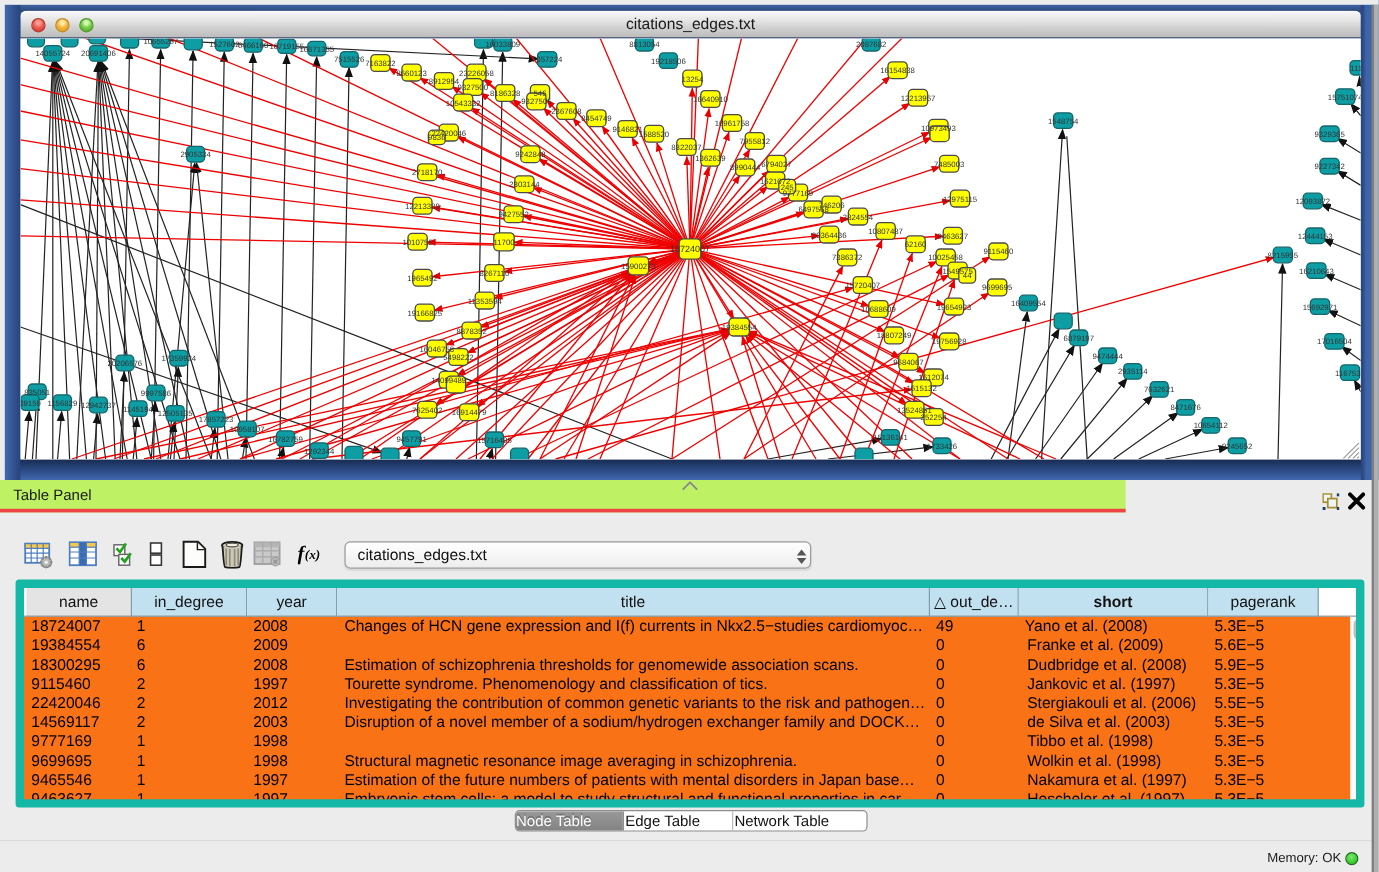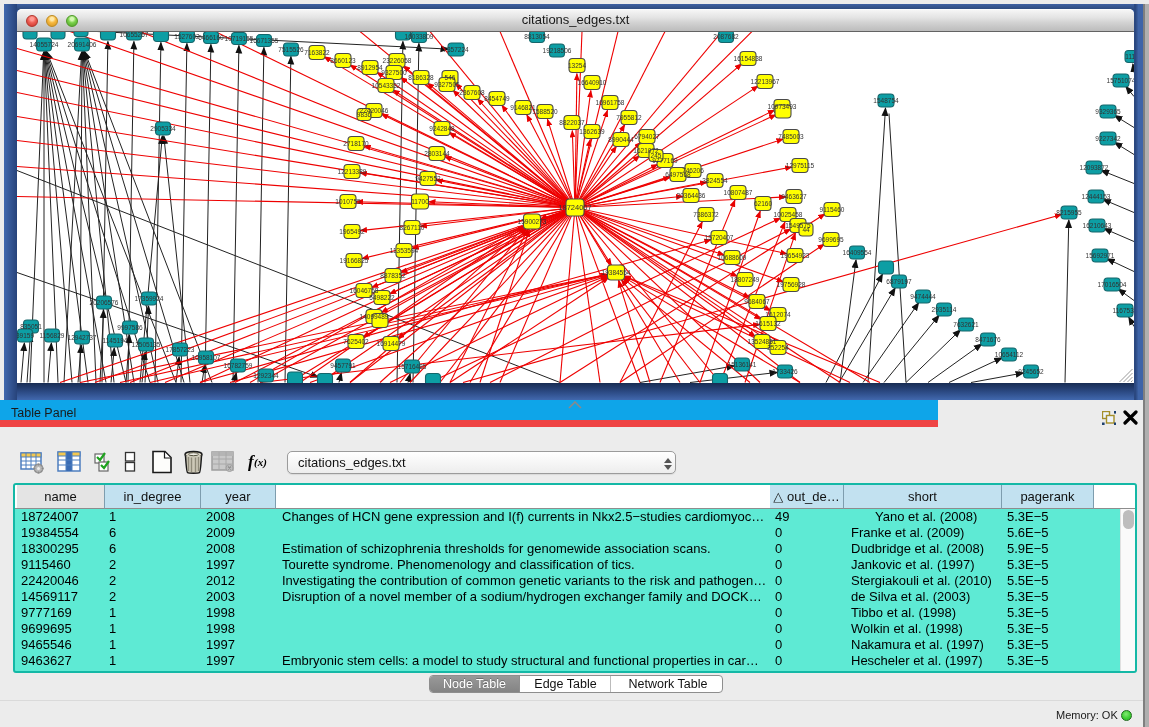--- a/index.html
+++ b/index.html
@@ -24,46 +24,46 @@
 #title{left:0;top:3px;width:1117px;height:18px;text-align:center;font-size:13px;
  font-weight:normal;color:#191919;letter-spacing:0}
 .tl{width:12px;height:12px;border-radius:50%;top:5.5px}
 #tl1{left:9px;background:radial-gradient(circle at 50% 30%,#ff9a93 0 18%,#ee5f55 45%,#ce3a30 90%);border:0.5px solid #b2352c}
 #tl2{left:29px;background:radial-gradient(circle at 50% 30%,#ffe9a8 0 18%,#f6b73c 45%,#d99b27 90%);border:0.5px solid #bd8a20}
 #tl3{left:49px;background:radial-gradient(circle at 50% 30%,#d4f8b2 0 18%,#79d14a 45%,#58a92e 90%);border:0.5px solid #4f9828}
 #graph{left:17px;top:32px;width:1117px;height:351px;background:#fff;overflow:hidden}
 
 
 #panel{left:0;top:400px;width:1149px;height:327px;background:#ececec}
-#phead{left:0;top:0;width:938px;height:27px;background:#0ea5e9;border-bottom:7px solid #ef4444}
+#phead{left:0;top:0;width:938px;height:27px;background:#bef264;border-bottom:3px solid #ef4444}
 #phead .t{left:11px;top:6px;font-size:12.5px;color:#1a1a1a}
 #pfloat{left:1102px;top:11px;width:14px;height:14px}
 #pclose{left:1123px;top:10px;width:15px;height:15px}
 #rightedge{left:1143px;top:0;width:6px;height:327px;background:linear-gradient(to right,#7f7f7f 0 38%,#afafaf 38%)}
 
 
 .ic{top:50px}
 #dropdown{left:287px;top:51px;width:389px;height:23px;border:1px solid #9b9b9b;border-radius:5px;
  background:linear-gradient(to bottom,#ffffff,#ededed);box-shadow:0 1px 1px rgba(0,0,0,.08)}
 #dropdown .dt{left:10px;top:3px;font-size:13px;color:#111}
 .udar{left:376px;width:0;height:0;border-left:4px solid transparent;border-right:4px solid transparent}
 .up{top:6px;border-bottom:5px solid #555}
 .dn{top:13px;border-top:5px solid #555}
 
 
-#tblbox{left:13px;top:83px;width:1124px;height:190px;background:#5eead4;border:2px solid #14b8a6;border-radius:3px;overflow:hidden}
+#tblbox{left:13px;top:83px;width:1124px;height:190px;background:#f97316;border:7px solid #14b8a6;border-radius:3px;overflow:hidden}
 .hc{top:0;height:24px;border-right:1px solid #7e9dae;background:#c2e1f0;text-align:center;
  font-size:13px;color:#111;line-height:24px;border-bottom:1px solid #8d8d8d}
 .rowtxt{font-size:13px;color:#000;white-space:pre}
 #scrtrack{left:1105px;top:24px;width:17px;height:165px;background:#fafafa;border-left:1px solid #e0e0e0}
 #scrthumb{left:1108px;top:25px;width:11px;height:19px;border-radius:6px;background:#bdbdbd}
 
 
 #tabs{left:429px;top:275px;width:294px;height:18px;border:1px solid #8e8e8e;border-radius:4px;background:#fff;overflow:hidden}
-.tab{top:0;height:18px;font-size:12.5px;text-align:center;color:#111;line-height:17px}
+.tab{top:0;height:18px;font-size:12.5px;color:#111;line-height:17px}
 #tab1{left:0;width:90px;background:linear-gradient(to bottom,#999999,#818181);color:#fff;
  text-shadow:0 -1px 0 rgba(0,0,0,.25);border-right:1px solid #8e8e8e}
 #tab2{left:91px;width:90px;border-right:1px solid #bbb}
 #tab3{left:182px;width:112px}
 #foot{left:0;top:300px;width:1143px;height:1px;background:#dadada}
 #mem{left:1056px;top:309px;font-size:11px;color:#1a1a1a}
 #memdot{left:1121px;top:310px;width:11px;height:11px;border-radius:50%;
  background:radial-gradient(circle at 45% 35%,#84e874,#3ecf33 55%,#2db32a);border:1.2px solid #20691c}
 </style>
 </head>
@@ -651,29 +651,30 @@
       <div class="dt abs">citations_edges.txt</div>
       <div class="abs udar up"></div>
         <div class="abs udar dn"></div>
     </div>
 
     <div id="tblbox" class="abs">
       <div class="abs" style="left:0;top:0;width:1122px;height:24px;background:#fff;border-bottom:1px solid #8d8d8d"></div>
         <div class="abs hc" style="left:2px;width:88px;background:#e4e4e4;">name</div>
         <div class="abs hc" style="left:90px;width:96px;background:#c2e1f0;">in_degree</div>
         <div class="abs hc" style="left:186px;width:75px;background:#c2e1f0;">year</div>
+        <div class="abs hc" style="left:261px;width:494px;background:#c2e1f0;">title</div>
         <div class="abs hc" style="left:755px;width:74px;background:#c2e1f0;text-align:center;">△ out_de…</div>
-        <div class="abs hc" style="left:829px;width:158px;background:#c2e1f0;">short</div>
+        <div class="abs hc" style="left:829px;width:158px;background:#c2e1f0;font-weight:bold;">short</div>
         <div class="abs hc" style="left:987px;width:92px;background:#c2e1f0;">pagerank</div>
       <div class="abs rowtxt" style="left:6px;top:24px">18724007</div>
         <div class="abs rowtxt" style="left:94px;top:24px">1</div>
         <div class="abs rowtxt" style="left:191px;top:24px">2008</div>
         <div class="abs rowtxt" style="left:267px;top:24px">Changes of HCN gene expression and I(f) currents in Nkx2.5−studies cardiomyoc…</div>
         <div class="abs rowtxt" style="left:760px;top:24px">49</div>
-        <div class="abs rowtxt" style="left:860px;top:24px">Yano et al. (2008)</div>
+        <div class="abs rowtxt" style="left:834px;top:24px">Yano et al. (2008)</div>
         <div class="abs rowtxt" style="left:992px;top:24px">5.3E−5</div>
         <div class="abs rowtxt" style="left:6px;top:40px">19384554</div>
         <div class="abs rowtxt" style="left:94px;top:40px">6</div>
         <div class="abs rowtxt" style="left:191px;top:40px">2009</div>
         <div class="abs rowtxt" style="left:760px;top:40px">0</div>
         <div class="abs rowtxt" style="left:836px;top:40px">Franke et al. (2009)</div>
         <div class="abs rowtxt" style="left:992px;top:40px">5.6E−5</div>
         <div class="abs rowtxt" style="left:6px;top:56px">18300295</div>
         <div class="abs rowtxt" style="left:94px;top:56px">6</div>
         <div class="abs rowtxt" style="left:191px;top:56px">2008</div>
@@ -686,44 +687,46 @@
         <div class="abs rowtxt" style="left:191px;top:72px">1997</div>
         <div class="abs rowtxt" style="left:267px;top:72px">Tourette syndrome. Phenomenology and classification of tics.</div>
         <div class="abs rowtxt" style="left:760px;top:72px">0</div>
         <div class="abs rowtxt" style="left:836px;top:72px">Jankovic et al. (1997)</div>
         <div class="abs rowtxt" style="left:992px;top:72px">5.3E−5</div>
         <div class="abs rowtxt" style="left:6px;top:88px">22420046</div>
         <div class="abs rowtxt" style="left:94px;top:88px">2</div>
         <div class="abs rowtxt" style="left:191px;top:88px">2012</div>
         <div class="abs rowtxt" style="left:267px;top:88px">Investigating the contribution of common genetic variants to the risk and pathogen…</div>
         <div class="abs rowtxt" style="left:760px;top:88px">0</div>
-        <div class="abs rowtxt" style="left:836px;top:88px">Stergiakouli et al. (2010)</div>
+        <div class="abs rowtxt" style="left:836px;top:88px">Stergiakouli et al. (2006)</div>
         <div class="abs rowtxt" style="left:992px;top:88px">5.5E−5</div>
         <div class="abs rowtxt" style="left:6px;top:104px">14569117</div>
         <div class="abs rowtxt" style="left:94px;top:104px">2</div>
         <div class="abs rowtxt" style="left:191px;top:104px">2003</div>
         <div class="abs rowtxt" style="left:267px;top:104px">Disruption of a novel member of a sodium/hydrogen exchanger family and DOCK…</div>
         <div class="abs rowtxt" style="left:760px;top:104px">0</div>
         <div class="abs rowtxt" style="left:836px;top:104px">de Silva et al. (2003)</div>
         <div class="abs rowtxt" style="left:992px;top:104px">5.3E−5</div>
         <div class="abs rowtxt" style="left:6px;top:120px">9777169</div>
         <div class="abs rowtxt" style="left:94px;top:120px">1</div>
         <div class="abs rowtxt" style="left:191px;top:120px">1998</div>
         <div class="abs rowtxt" style="left:760px;top:120px">0</div>
         <div class="abs rowtxt" style="left:836px;top:120px">Tibbo et al. (1998)</div>
         <div class="abs rowtxt" style="left:992px;top:120px">5.3E−5</div>
         <div class="abs rowtxt" style="left:6px;top:136px">9699695</div>
         <div class="abs rowtxt" style="left:94px;top:136px">1</div>
         <div class="abs rowtxt" style="left:191px;top:136px">1998</div>
+        <div class="abs rowtxt" style="left:267px;top:136px">Structural magnetic resonance image averaging in schizophrenia.</div>
         <div class="abs rowtxt" style="left:760px;top:136px">0</div>
         <div class="abs rowtxt" style="left:836px;top:136px">Wolkin et al. (1998)</div>
         <div class="abs rowtxt" style="left:992px;top:136px">5.3E−5</div>
         <div class="abs rowtxt" style="left:6px;top:152px">9465546</div>
         <div class="abs rowtxt" style="left:94px;top:152px">1</div>
         <div class="abs rowtxt" style="left:191px;top:152px">1997</div>
+        <div class="abs rowtxt" style="left:267px;top:152px">Estimation of the future numbers of patients with mental disorders in Japan base…</div>
         <div class="abs rowtxt" style="left:760px;top:152px">0</div>
         <div class="abs rowtxt" style="left:836px;top:152px">Nakamura et al. (1997)</div>
         <div class="abs rowtxt" style="left:992px;top:152px">5.3E−5</div>
         <div class="abs rowtxt" style="left:6px;top:168px">9463627</div>
         <div class="abs rowtxt" style="left:94px;top:168px">1</div>
         <div class="abs rowtxt" style="left:191px;top:168px">1997</div>
         <div class="abs rowtxt" style="left:267px;top:168px">Embryonic stem cells: a model to study structural and functional properties in car…</div>
         <div class="abs rowtxt" style="left:760px;top:168px">0</div>
         <div class="abs rowtxt" style="left:836px;top:168px">Hescheler et al. (1997)</div>
         <div class="abs rowtxt" style="left:992px;top:168px">5.3E−5</div>

